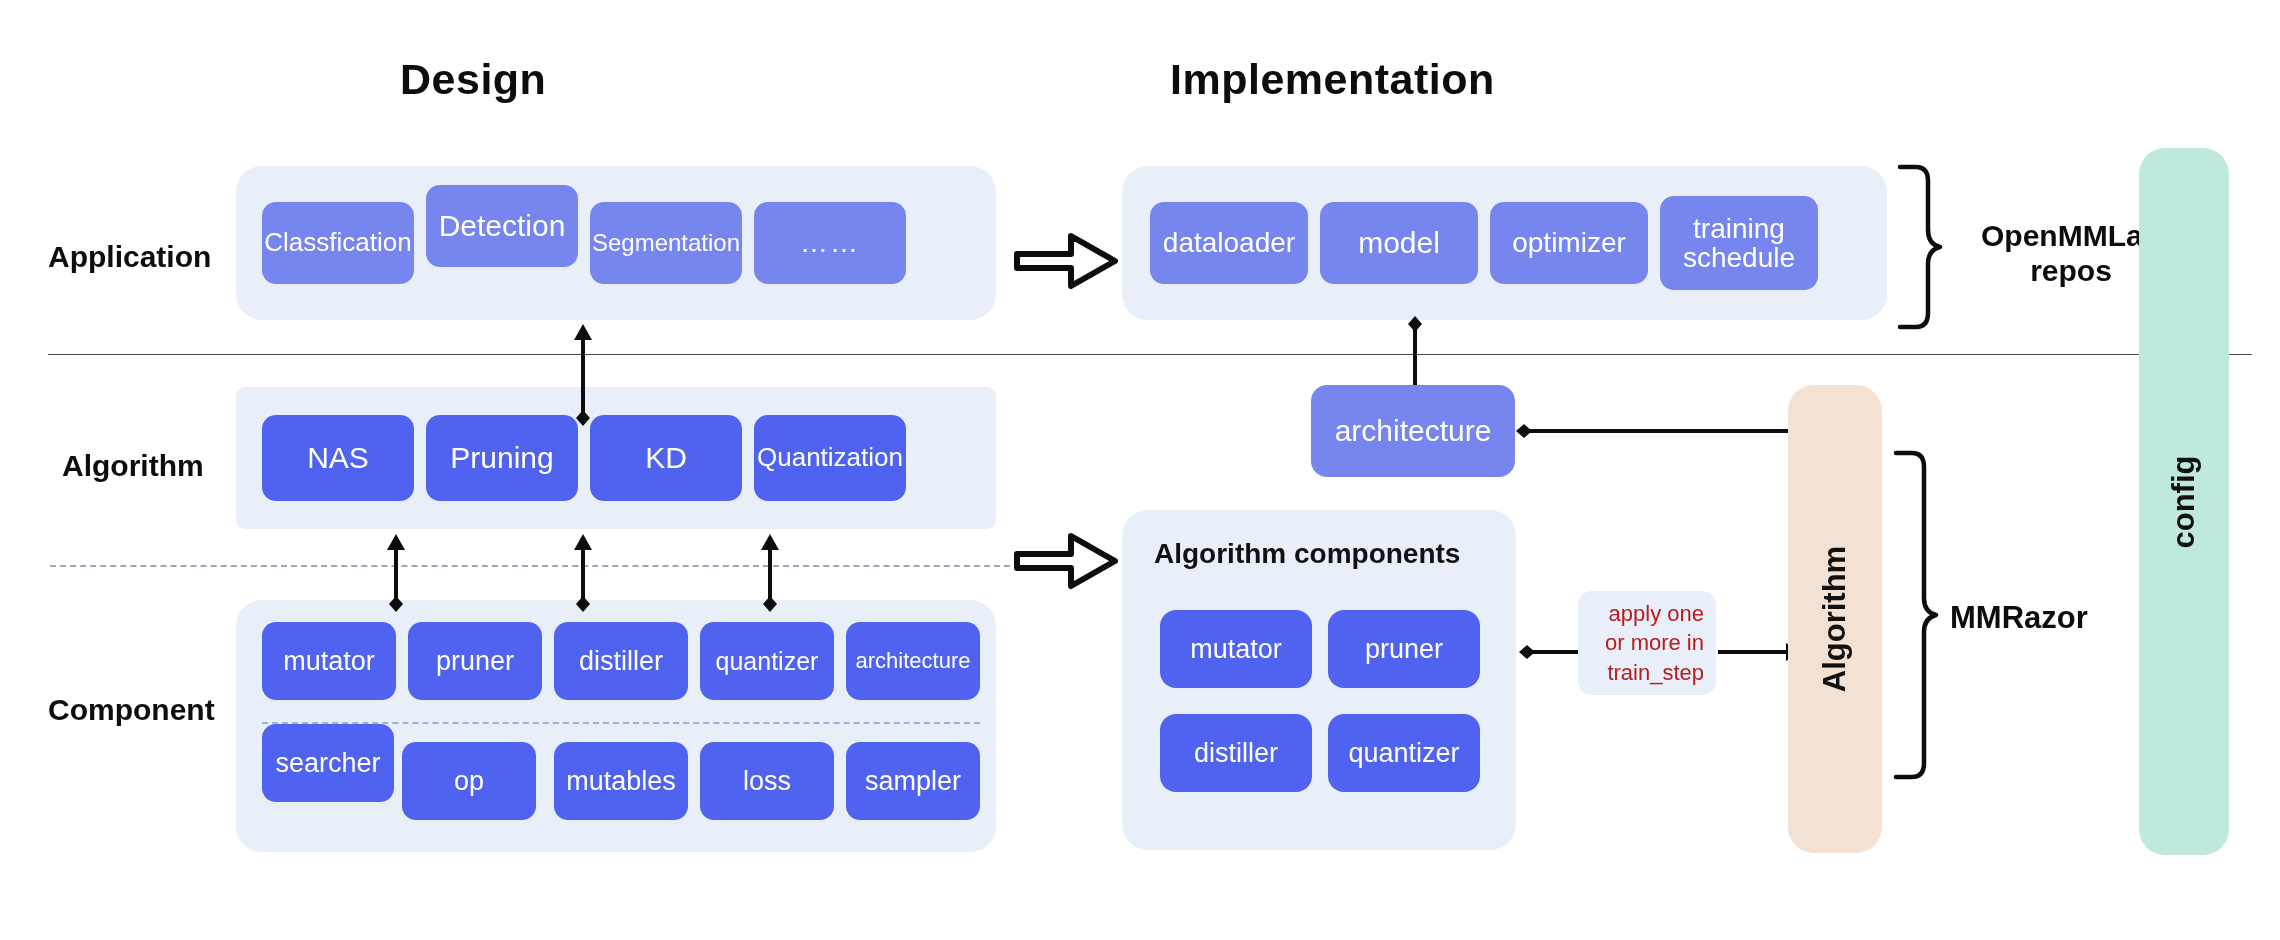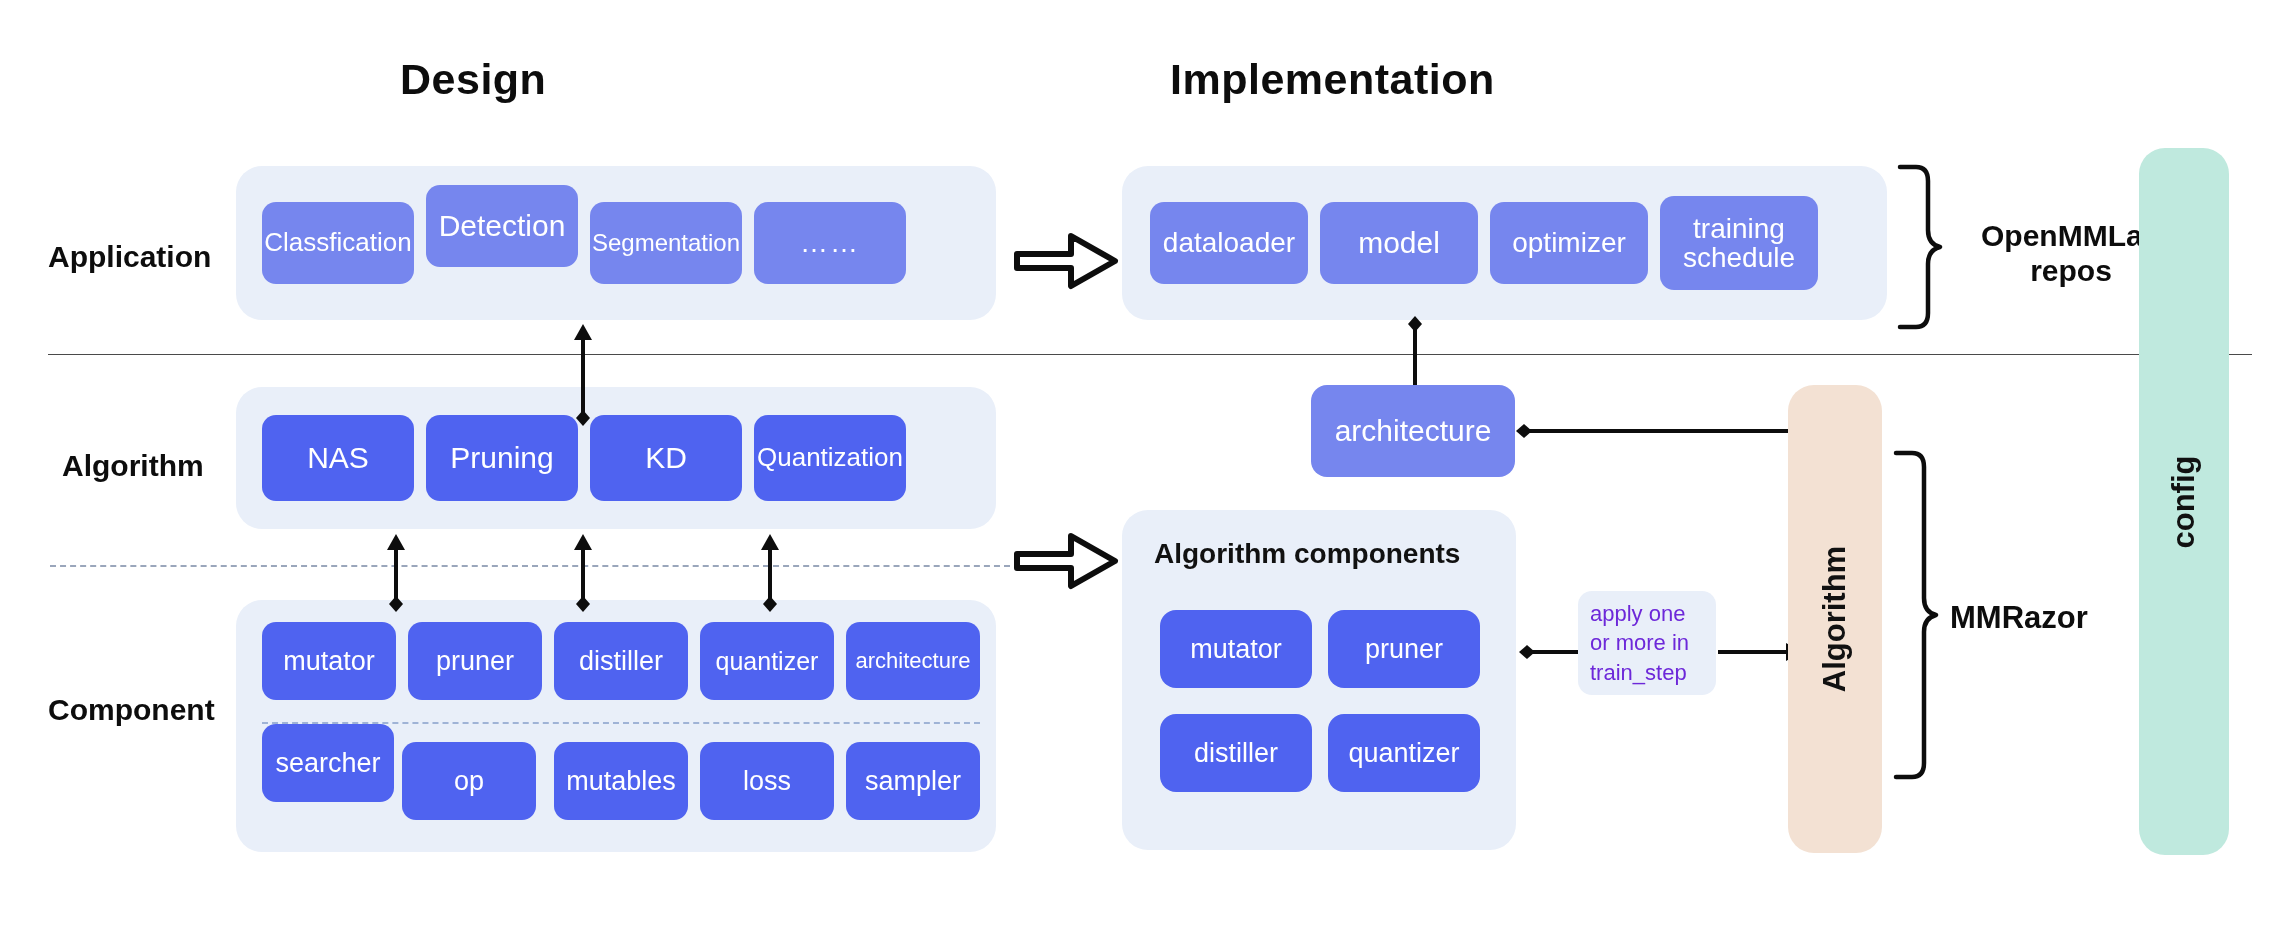--- a/index.html
+++ b/index.html
@@ -59,23 +59,23 @@
   }
 
   
   .plain{
     font-family:"Liberation Sans","DejaVu Sans",sans-serif;
     font-weight:bold;text-align:center;line-height:1.18;
   }
   .note{
     position:absolute;background:#e9eff9;border-radius:14px;
     font-family:"Liberation Sans","DejaVu Sans",sans-serif;
-    font-size:22px;line-height:1.33;color:#6d28d9;
+    font-size:22px;line-height:1.33;color:#b91c1c;
     display:flex;flex-direction:column;justify-content:center;
-    padding:8px 12px;box-sizing:border-box;
+    padding:8px 12px;box-sizing:border-box;align-items:flex-end;
   }
   .sect-title{
     font-family:"Liberation Sans","DejaVu Sans",sans-serif;
     font-weight:bold;font-size:28px;color:#111;
   }
 </style>
 </head>
 <body>
 
 <div class="abs col-title" style="left:400px;top:55px;width:310px;">Design</div>
@@ -96,21 +96,21 @@
     <span>Detection</span>
   </div>
   <div class="chip light" style="left:354px;top:36px;width:152px;height:82px;font-size:24px;">
     <span>Segmentation</span>
   </div>
   <div class="chip light" style="left:518px;top:36px;width:152px;height:82px;font-size:28px;letter-spacing:2px;">
     <span>……</span>
   </div>
 </div>
 
-<div class="abs panel" style="left:236px;top:387px;width:760px;height:142px;">
+<div class="abs panel" style="left:236px;top:387px;width:760px;height:142px;border-radius:9px;">
   <div class="chip dark" style="left:26px;top:28px;width:152px;height:86px;font-size:30px;">
     <span>NAS</span>
   </div>
   <div class="chip dark" style="left:190px;top:28px;width:152px;height:86px;font-size:30px;">
     <span>Pruning</span>
   </div>
   <div class="chip dark" style="left:354px;top:28px;width:152px;height:86px;font-size:30px;">
     <span>KD</span>
   </div>
   <div class="chip dark" style="left:518px;top:28px;width:152px;height:86px;font-size:26px;">

